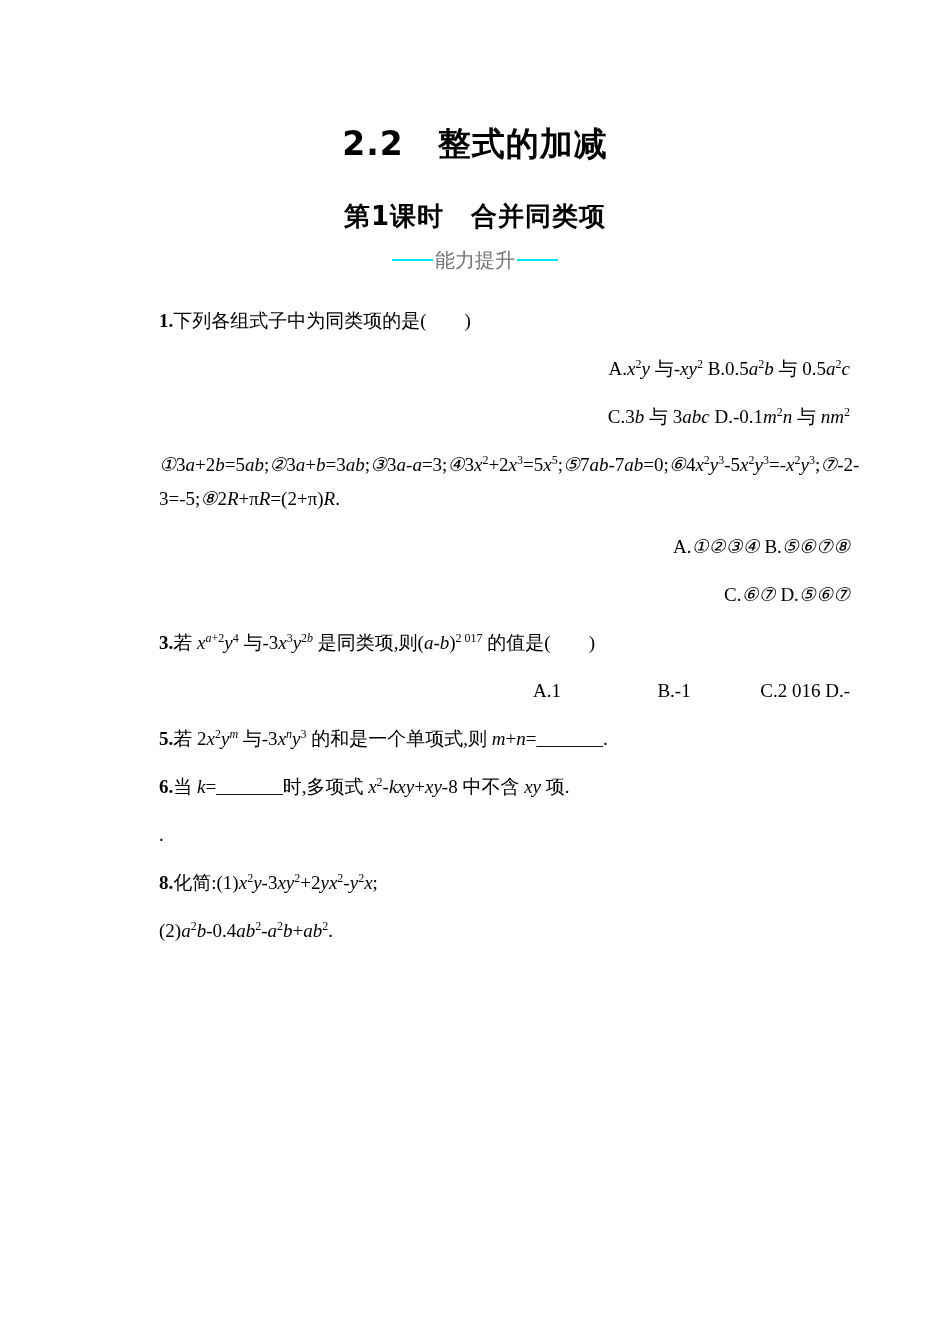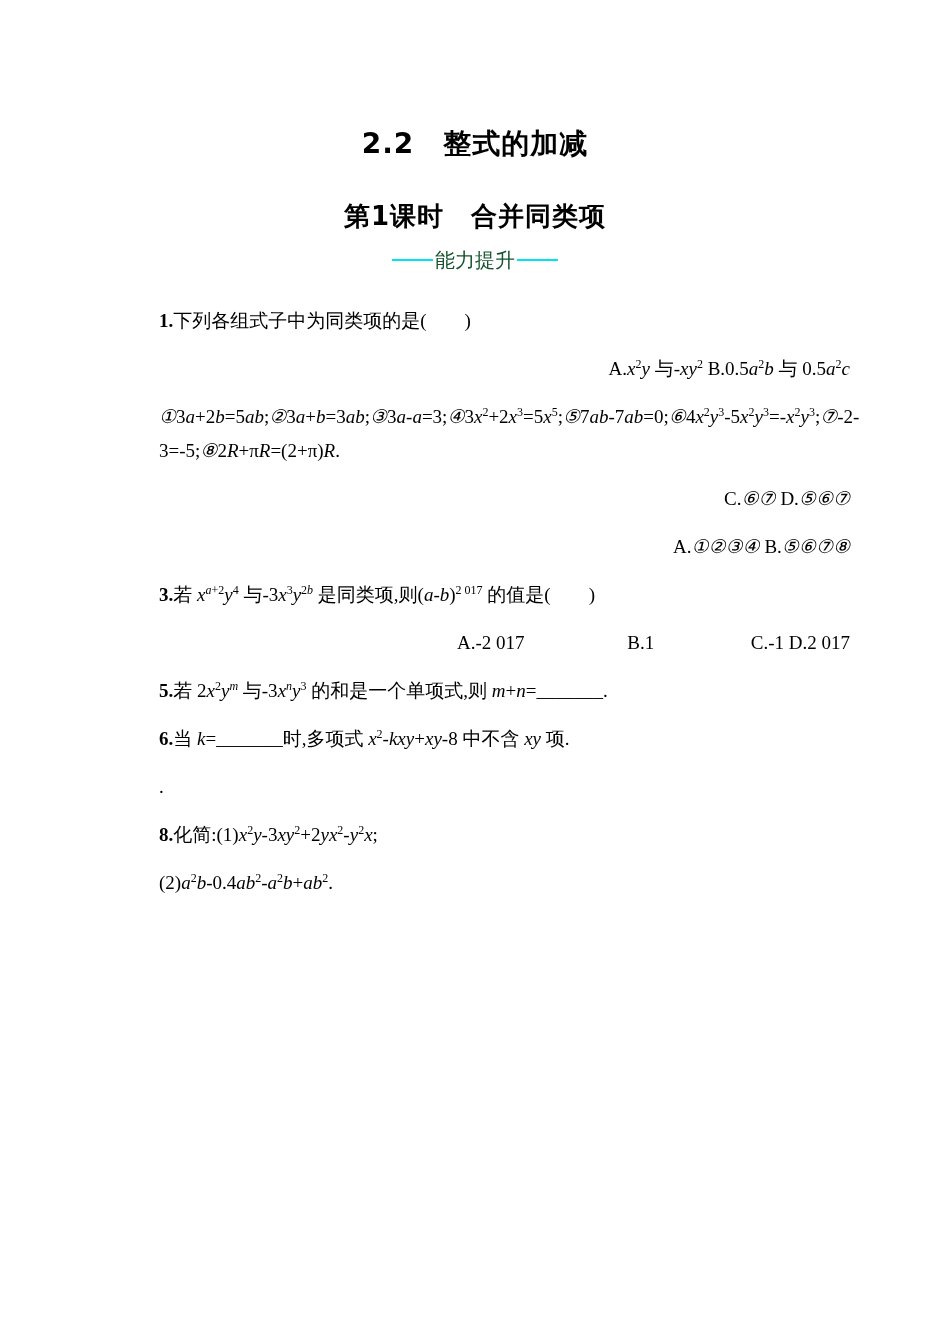--- a/index.html
+++ b/index.html
@@ -10,36 +10,36 @@
     background: #ffffff;
     color: #000000;
     font-family: "Liberation Serif", "DejaVu Serif", serif;
     position: relative;
     overflow: hidden;
   }
   .title {
     margin: 0; padding-top: 128px;
     text-align: center;
     font-family: "DejaVu Sans", "Liberation Sans", sans-serif;
-    font-size: 28px; font-weight: 700; line-height: 32px;
+    font-size: 33px; font-weight: 700; line-height: 32px;
     letter-spacing: 1px;
   }
   .subtitle {
     margin: 40px 0 0; 
     text-align: center;
     font-family: "DejaVu Sans", "Liberation Sans", sans-serif;
     font-size: 26px; font-weight: 700; line-height: 32px;
     letter-spacing: 1px;
   }
   .banner {
     margin-top: 15px;
     display: flex; align-items: center; justify-content: center;
   }
   .banner-line { width: 41px; height: 2px; background: #00e4f0; }
-  .banner-text { color: #14532d; font-size: 20px; line-height: 26px; margin: 0 2px; }
+  .banner-text { color: #737373; font-size: 20px; line-height: 26px; margin: 0 2px; }
   .content { padding: 31px 100px 0 143px; font-size: 19px; }
   .line { line-height: 34px; min-height: 34px; margin: 0 0 14px 16px; }
   .nowrap { white-space: nowrap; text-align: right; }
   .tight { margin-bottom: 0; }
   .cont { margin-top: 8px; }
   .qnum { font-weight: 700; }
   .opt { display: inline-block; vertical-align: top; }
   .w149 { width: 149px; }
   .w125 { width: 125px; }
   sup { font-size: 12px; line-height: 0; vertical-align: super; }
@@ -61,46 +61,50 @@
   </div>
 
   <div class="content">
 
     <div>
       <div class="line"><b class="qnum">1.</b><span>下列各组式子中为同类项的是(　　)</span></div>
       <div class="line nowrap">
         <span class="opt w149"><span>A.</span><span><i>x</i><sup>2</sup><i>y</i> 与-<i>x</i><i>y</i><sup>2</sup></span></span>
         <span class="opt"><span>B.</span><span>0.5<i>a</i><sup>2</sup><i>b</i> 与 0.5<i>a</i><sup>2</sup><i>c</i></span></span>
       </div>
+      <div class="line nowrap">
+        <span class="opt w149"><span>C.</span><span>3<i>b</i> 与 3<i>a</i><i>b</i><i>c</i></span></span>
+        <span class="opt"><span>D.</span><span>-0.1<i>m</i><sup>2</sup><i>n</i> 与 <i>n</i><i>m</i><sup>2</sup></span></span>
+      </div>
     </div>
 
     <div>
       <div class="line nowrap tight"><i>①</i>3<i>a</i>+2<i>b</i>=5<i>a</i><i>b</i>;<i>②</i>3<i>a</i>+<i>b</i>=3<i>a</i><i>b</i>;<i>③</i>3<i>a</i>-<i>a</i>=3;<i>④</i>3<i>x</i><sup>2</sup>+2<i>x</i><sup>3</sup>=5<i>x</i><sup>5</sup>;<i>⑤</i>7<i>a</i><i>b</i>-7<i>a</i><i>b</i>=0;<i>⑥</i>4<i>x</i><sup>2</sup><i>y</i><sup>3</sup>-5<i>x</i><sup>2</sup><i>y</i><sup>3</sup>=-<i>x</i><sup>2</sup><i>y</i><sup>3</sup>;<i>⑦</i>-2-</div>
       <div class="line">3=-5;<i>⑧</i>2<i>R</i>+π<i>R</i>=(2+π)<i>R</i>.</div>
       <div class="line nowrap">
+        <span class="opt w149"><span>A.</span><span><i>①</i><i>②</i><i>③</i><i>④</i></span></span>
+        <span class="opt"><span>B.</span><span><i>⑤</i><i>⑥</i><i>⑦</i><i>⑧</i></span></span>
+      </div>
+      <div class="line nowrap">
         <span class="opt w149"><span>C.</span><span><i>⑥</i><i>⑦</i></span></span>
         <span class="opt"><span>D.</span><span><i>⑤</i><i>⑥</i><i>⑦</i></span></span>
-      </div>
-      <div class="line nowrap">
-        <span class="opt w149"><span>A.</span><span><i>①</i><i>②</i><i>③</i><i>④</i></span></span>
-        <span class="opt"><span>B.</span><span><i>⑤</i><i>⑥</i><i>⑦</i><i>⑧</i></span></span>
       </div>
     </div>
 
     <div>
       <div class="line"><b class="qnum">3.</b><span>若 <i>x</i><sup><i>a</i>+2</sup><i>y</i><sup>4</sup> 与-3<i>x</i><sup>3</sup><i>y</i><sup>2<i>b</i></sup> 是同类项,则(<i>a</i>-<i>b</i>)<sup>2 017</sup> 的值是(　　)</span></div>
-      <div class="line nowrap">
-        <span class="opt w149"><span>A.</span><span>-2 017</span></span>
-        <span class="opt w125"><span>B.</span><span>1</span></span>
-        <span class="opt w125"><span>C.</span><span>-1</span></span>
-        <span class="opt"><span>D.</span><span>2 017</span></span>
-      </div>
     </div>
 
     <div>
+      <div class="line nowrap">
+        <span class="opt w149"><span>A.</span><span>1</span></span>
+        <span class="opt w125"><span>B.</span><span>-1</span></span>
+        <span class="opt w125"><span>C.</span><span>2 016</span></span>
+        <span class="opt"><span>D.</span><span>-</span></span>
+      </div>
     </div>
 
     <div>
       <div class="line"><b class="qnum">5.</b><span>若 2<i>x</i><sup>2</sup><i>y</i><sup><i>m</i></sup> 与-3<i>x</i><sup><i>n</i></sup><i>y</i><sup>3</sup> 的和是一个单项式,则 <i>m</i>+<i>n</i>=_______.</span></div>
     </div>
 
     <div>
       <div class="line"><b class="qnum">6.</b><span>当 <i>k</i>=_______时,多项式 <i>x</i><sup>2</sup>-<i>k</i><i>x</i><i>y</i>+<i>x</i><i>y</i>-8 中不含 <i>x</i><i>y</i> 项.</span></div>
     </div>
 

